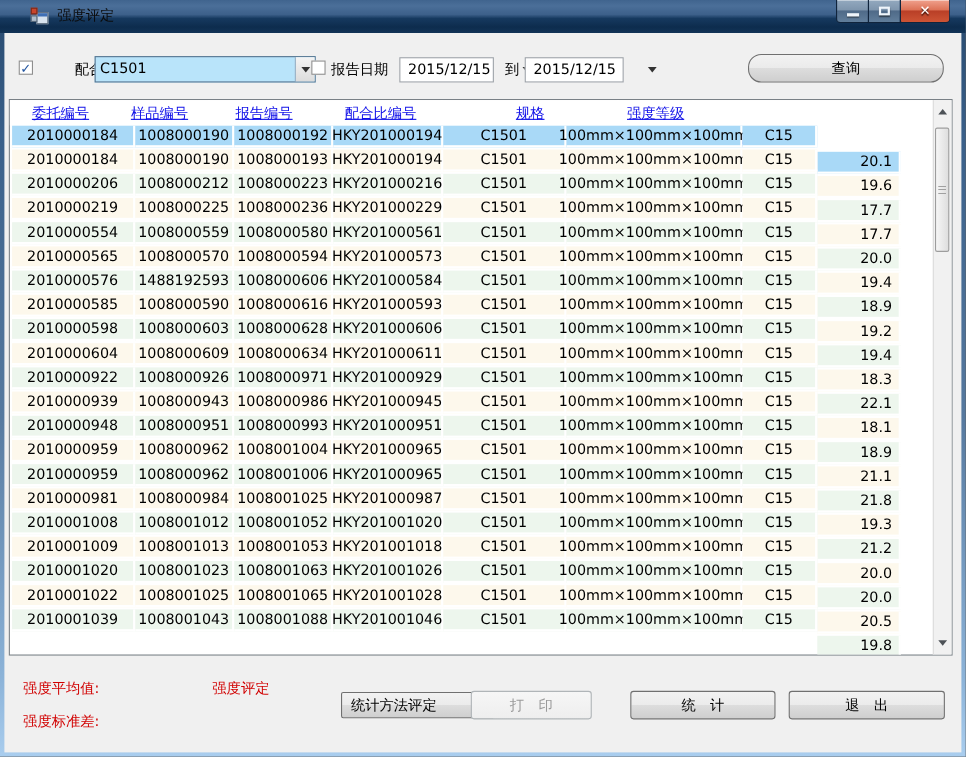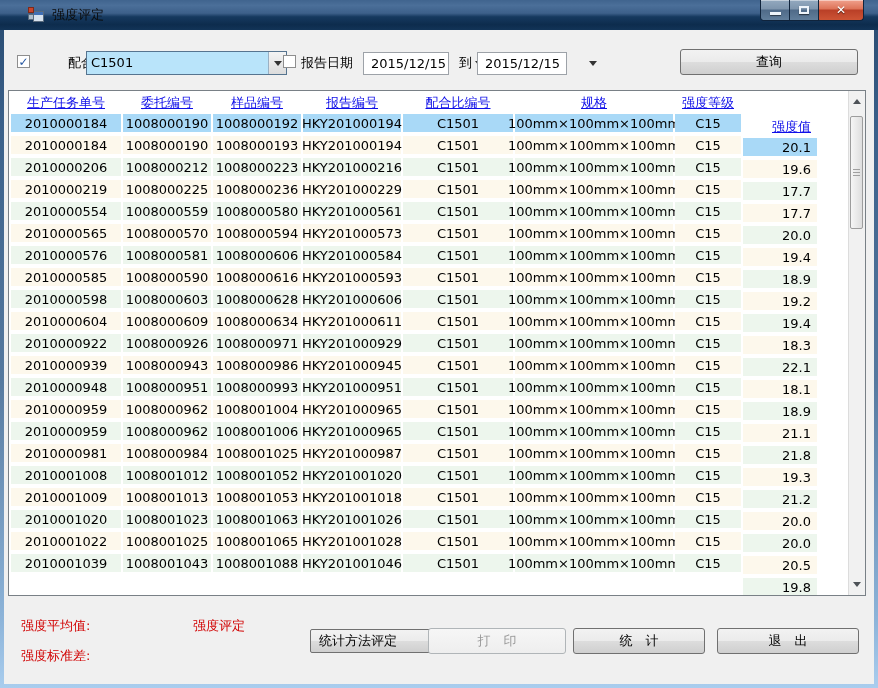--- a/index.html
+++ b/index.html
@@ -60,21 +60,21 @@
   .datepicker{ position:absolute; top:22px; height:23px; background:#fff; border:1px solid #9da2a8;
     display:flex; align-items:center;gap:29px; }
   .dp1{ left:359px; width:86px; } .dp2{ left:473px; width:90px; }
   .datepicker .txt{ flex:1; font-size:13px; padding-left:7px; color:#000; }
   .datepicker .arrwrap{ width:18px; display:flex; justify-content:center; }
   .lab-to{ left:455px; top:24px; }
 
   .btn{ position:absolute; height:26px; border:1px solid #707070; border-radius:3px;
     background:linear-gradient(180deg,#f2f2f2 0%,#ebebeb 49%,#dddddd 50%,#cfcfcf 100%);
     font-size:13px; color:#000; display:flex; align-items:center; justify-content:center; }
-  .btn-query{ left:676px; top:19px; width:178px; }
+  .btn-query{ left:676px; top:19px; width:178px;border-radius:12px; }
 
   
   .grid{ position:absolute; left:4px; top:60px; width:858px; height:506px;
     background:#fff; border:1px solid #798086; }
   .grid-header{ position:absolute; left:0; top:0; right:17px; height:23px; background:#fff;
     display:flex; padding-left:2px; }
   .hcell{ height:23px; display:flex; align-items:center; justify-content:center;
     border-right:2px solid #fff; }
   .hcell span{ font-size:13px; color:var(--header-link,#0f0fe8); text-decoration:underline; }
   .grid-body{ position:absolute; left:0; top:23px; right:17px; bottom:0; overflow:hidden; padding-left:2px; }
@@ -104,21 +104,21 @@
   .red-lab{ position:absolute; font-size:13px; color:var(--label-red,#d10000); }
   .lab-avg{ left:17px; top:587px; }
   .lab-eval{ left:189px; top:587px; }
   .lab-std{ left:17px; top:617px; }
   .method-combo{ position:absolute; left:306px; top:599px; width:140px; height:24px;
     border:1px solid #707070; border-radius:2px;
     background:linear-gradient(180deg,#f2f2f2 0%,#ebebeb 49%,#dddddd 50%,#cfcfcf 100%);
     display:flex; align-items:center; }
   .method-combo .txt{ flex:1; font-size:13px; padding-left:8px; color:#000; }
   .method-combo .arrwrap{ width:20px; display:flex; justify-content:center; }
-  .btn-print{ left:424px; top:598px; width:138px; color:#9a9a9a; border-color:#b0b5b8;
+  .btn-print{ left:424px; top:598px; width:110px; color:#9a9a9a; border-color:#b0b5b8;
     background:linear-gradient(180deg,#f6f6f6,#eeeeee); }
   .btn-stat{ left:569px; top:598px; width:132px; }
   .btn-exit{ left:713px; top:598px; width:142px; }
 </style>
 </head>
 <body>
 
 <div class="window">
 
   <div class="titlebar">
@@ -169,23 +169,20 @@
       <span class="txt">2015/12/15</span>
       <span class="arrwrap">
           <i class="arr"></i>
         </span>
     </div>
 
     <div class="btn btn-query">查询</div>
 
     <div class="grid">
       <div class="grid-header">
-          <div class="hcell col0">
-            <span>生产任务单号</span>
-          </div>
           <div class="hcell col1">
             <span>委托编号</span>
           </div>
           <div class="hcell col2">
             <span>样品编号</span>
           </div>
           <div class="hcell col3">
             <span>报告编号</span>
           </div>
           <div class="hcell col4">
@@ -257,21 +254,21 @@
             <div class="cell col1">1008000570</div>
             <div class="cell col2">1008000594</div>
             <div class="cell col3">HKY201000573</div>
             <div class="cell col4">C1501</div>
             <div class="cell col5">100mm×100mm×100mm</div>
             <div class="cell col6">C15</div>
             <div class="cell col7">19.4</div>
           </div>
           <div class="row a">
             <div class="cell col0">2010000576</div>
-            <div class="cell col1">1008000581</div>
+            <div class="cell col1">1488192593</div>
             <div class="cell col2">1008000606</div>
             <div class="cell col3">HKY201000584</div>
             <div class="cell col4">C1501</div>
             <div class="cell col5">100mm×100mm×100mm</div>
             <div class="cell col6">C15</div>
             <div class="cell col7">18.9</div>
           </div>
           <div class="row b">
             <div class="cell col0">2010000585</div>
             <div class="cell col1">1008000590</div>

